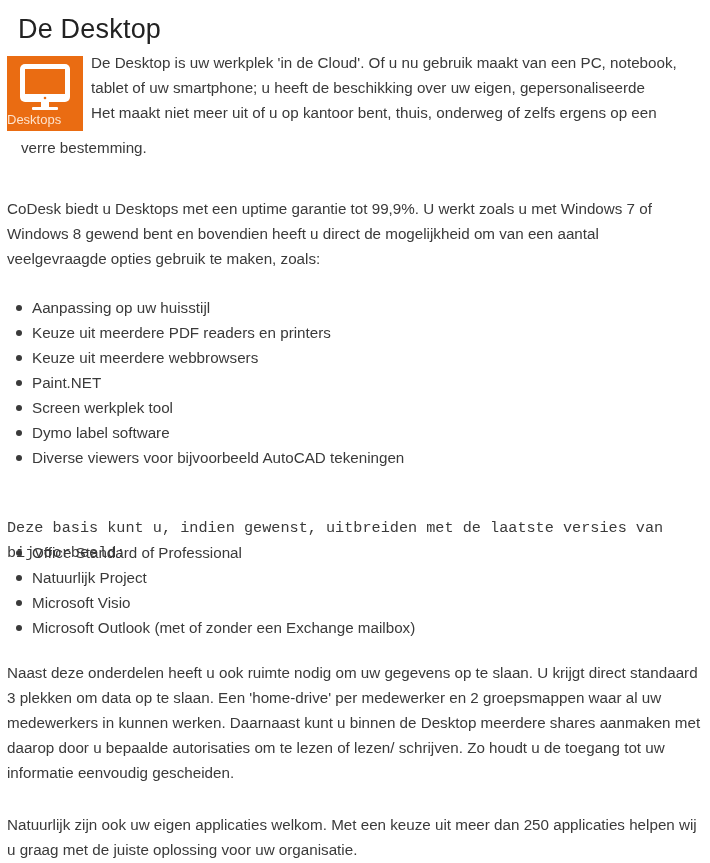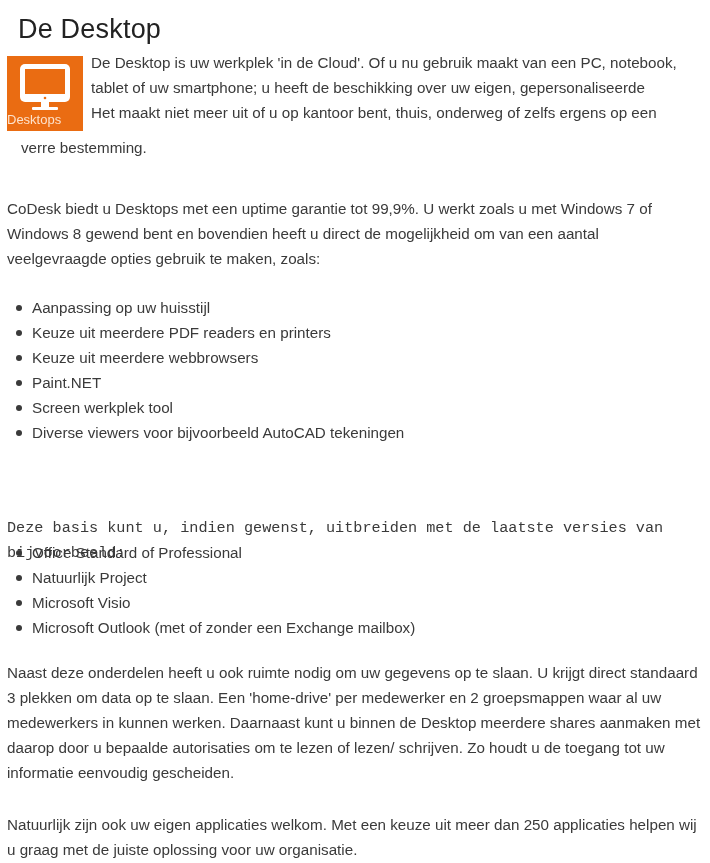--- a/index.html
+++ b/index.html
@@ -61,20 +61,21 @@
 </div>
 
 <p class="para" style="top:196px; width:690px;">CoDesk biedt u Desktops met een uptime garantie tot 99,9%. U werkt zoals u met Windows 7 of Windows 8 gewend bent en bovendien heeft u direct de mogelijkheid om van een aantal veelgevraagde opties gebruik te maken, zoals:</p>
 
 <ul class="list" style="top:290px;">
   <li><span class="bullet"></span><span>Aanpassing op uw huisstijl</span></li>
   <li><span class="bullet"></span><span>Keuze uit meerdere PDF readers en printers</span></li>
   <li><span class="bullet"></span><span>Keuze uit meerdere webbrowsers</span></li>
   <li><span class="bullet"></span><span>Paint.NET</span></li>
   <li><span class="bullet"></span><span>Screen werkplek tool</span></li>
+  <li><span class="bullet"></span><span>Dymo label software</span></li>
   <li><span class="bullet"></span><span>Diverse viewers voor bijvoorbeeld AutoCAD tekeningen</span></li>
 </ul>
 
 <p class="para" style="top:516px; width:700px;font-family:Liberation Mono, monospace;">Deze basis kunt u, indien gewenst, uitbreiden met de laatste versies van bijvoorbeeld:</p>
 
 <ul class="list" style="top:535px;">
   <li><span class="bullet"></span><span>Office Standard of Professional</span></li>
   <li><span class="bullet"></span><span>Natuurlijk Project</span></li>
   <li><span class="bullet"></span><span>Microsoft Visio</span></li>
   <li><span class="bullet"></span><span>Microsoft Outlook (met of zonder een Exchange mailbox)</span></li>

